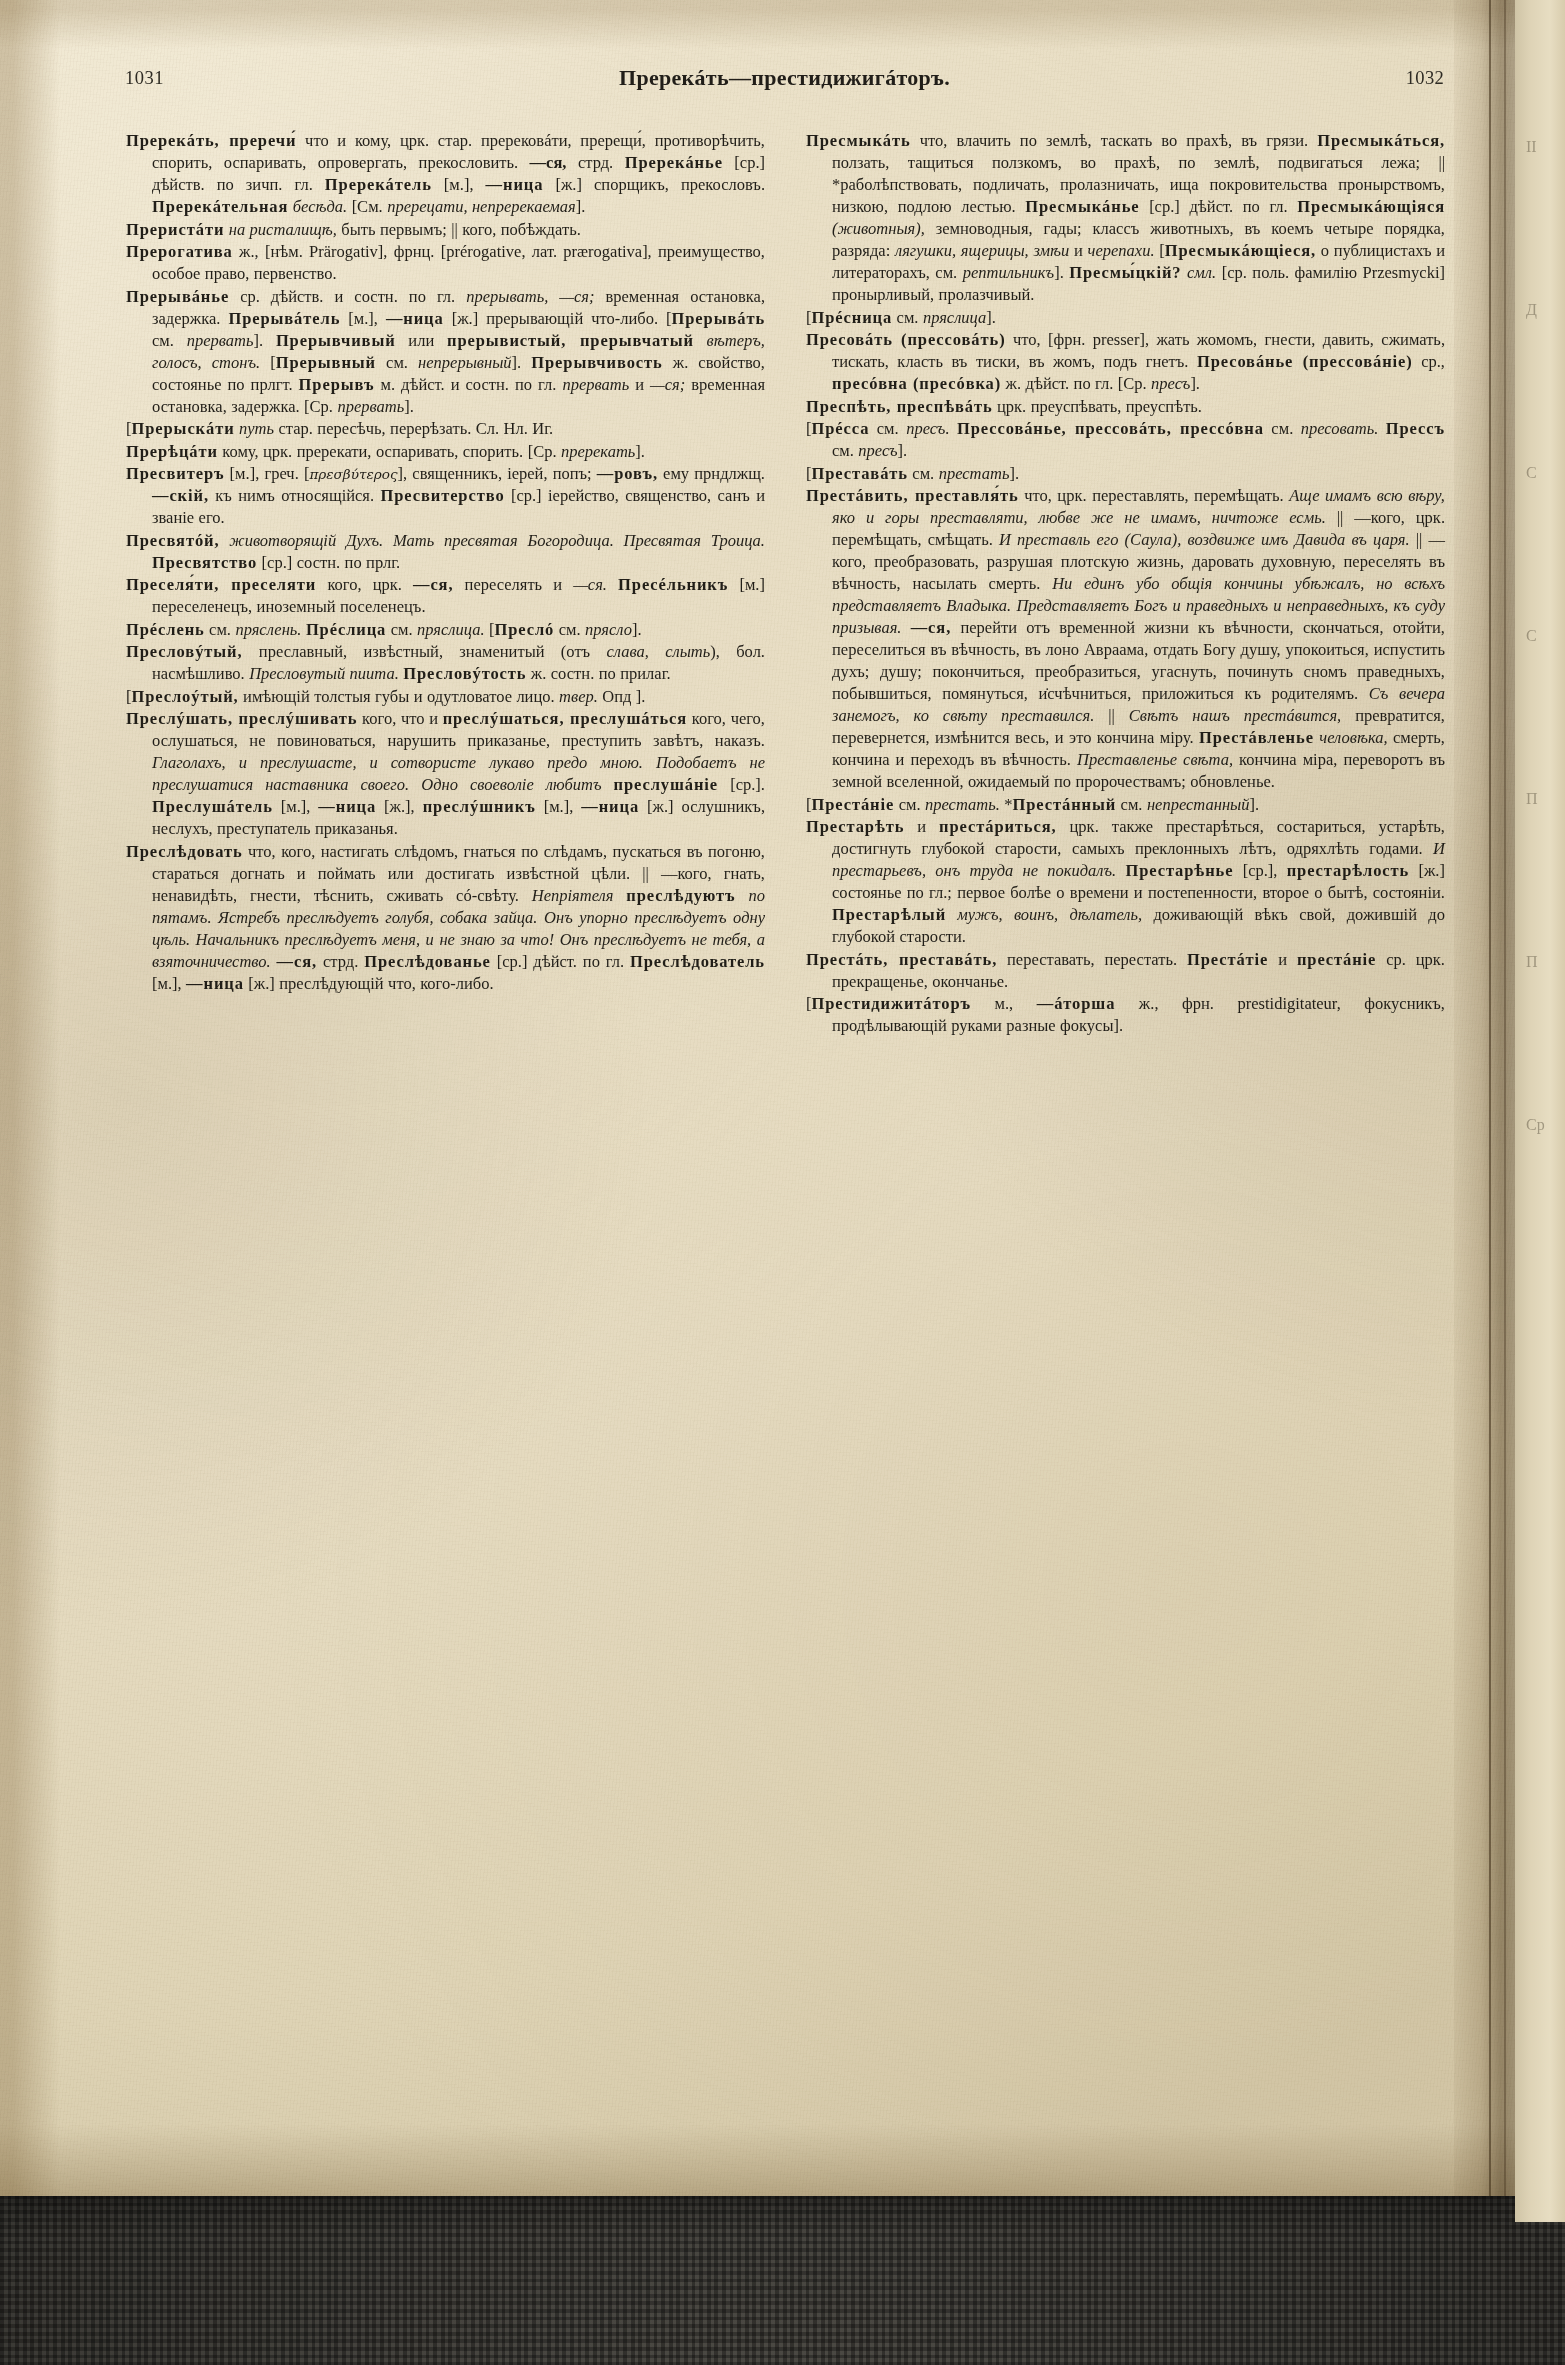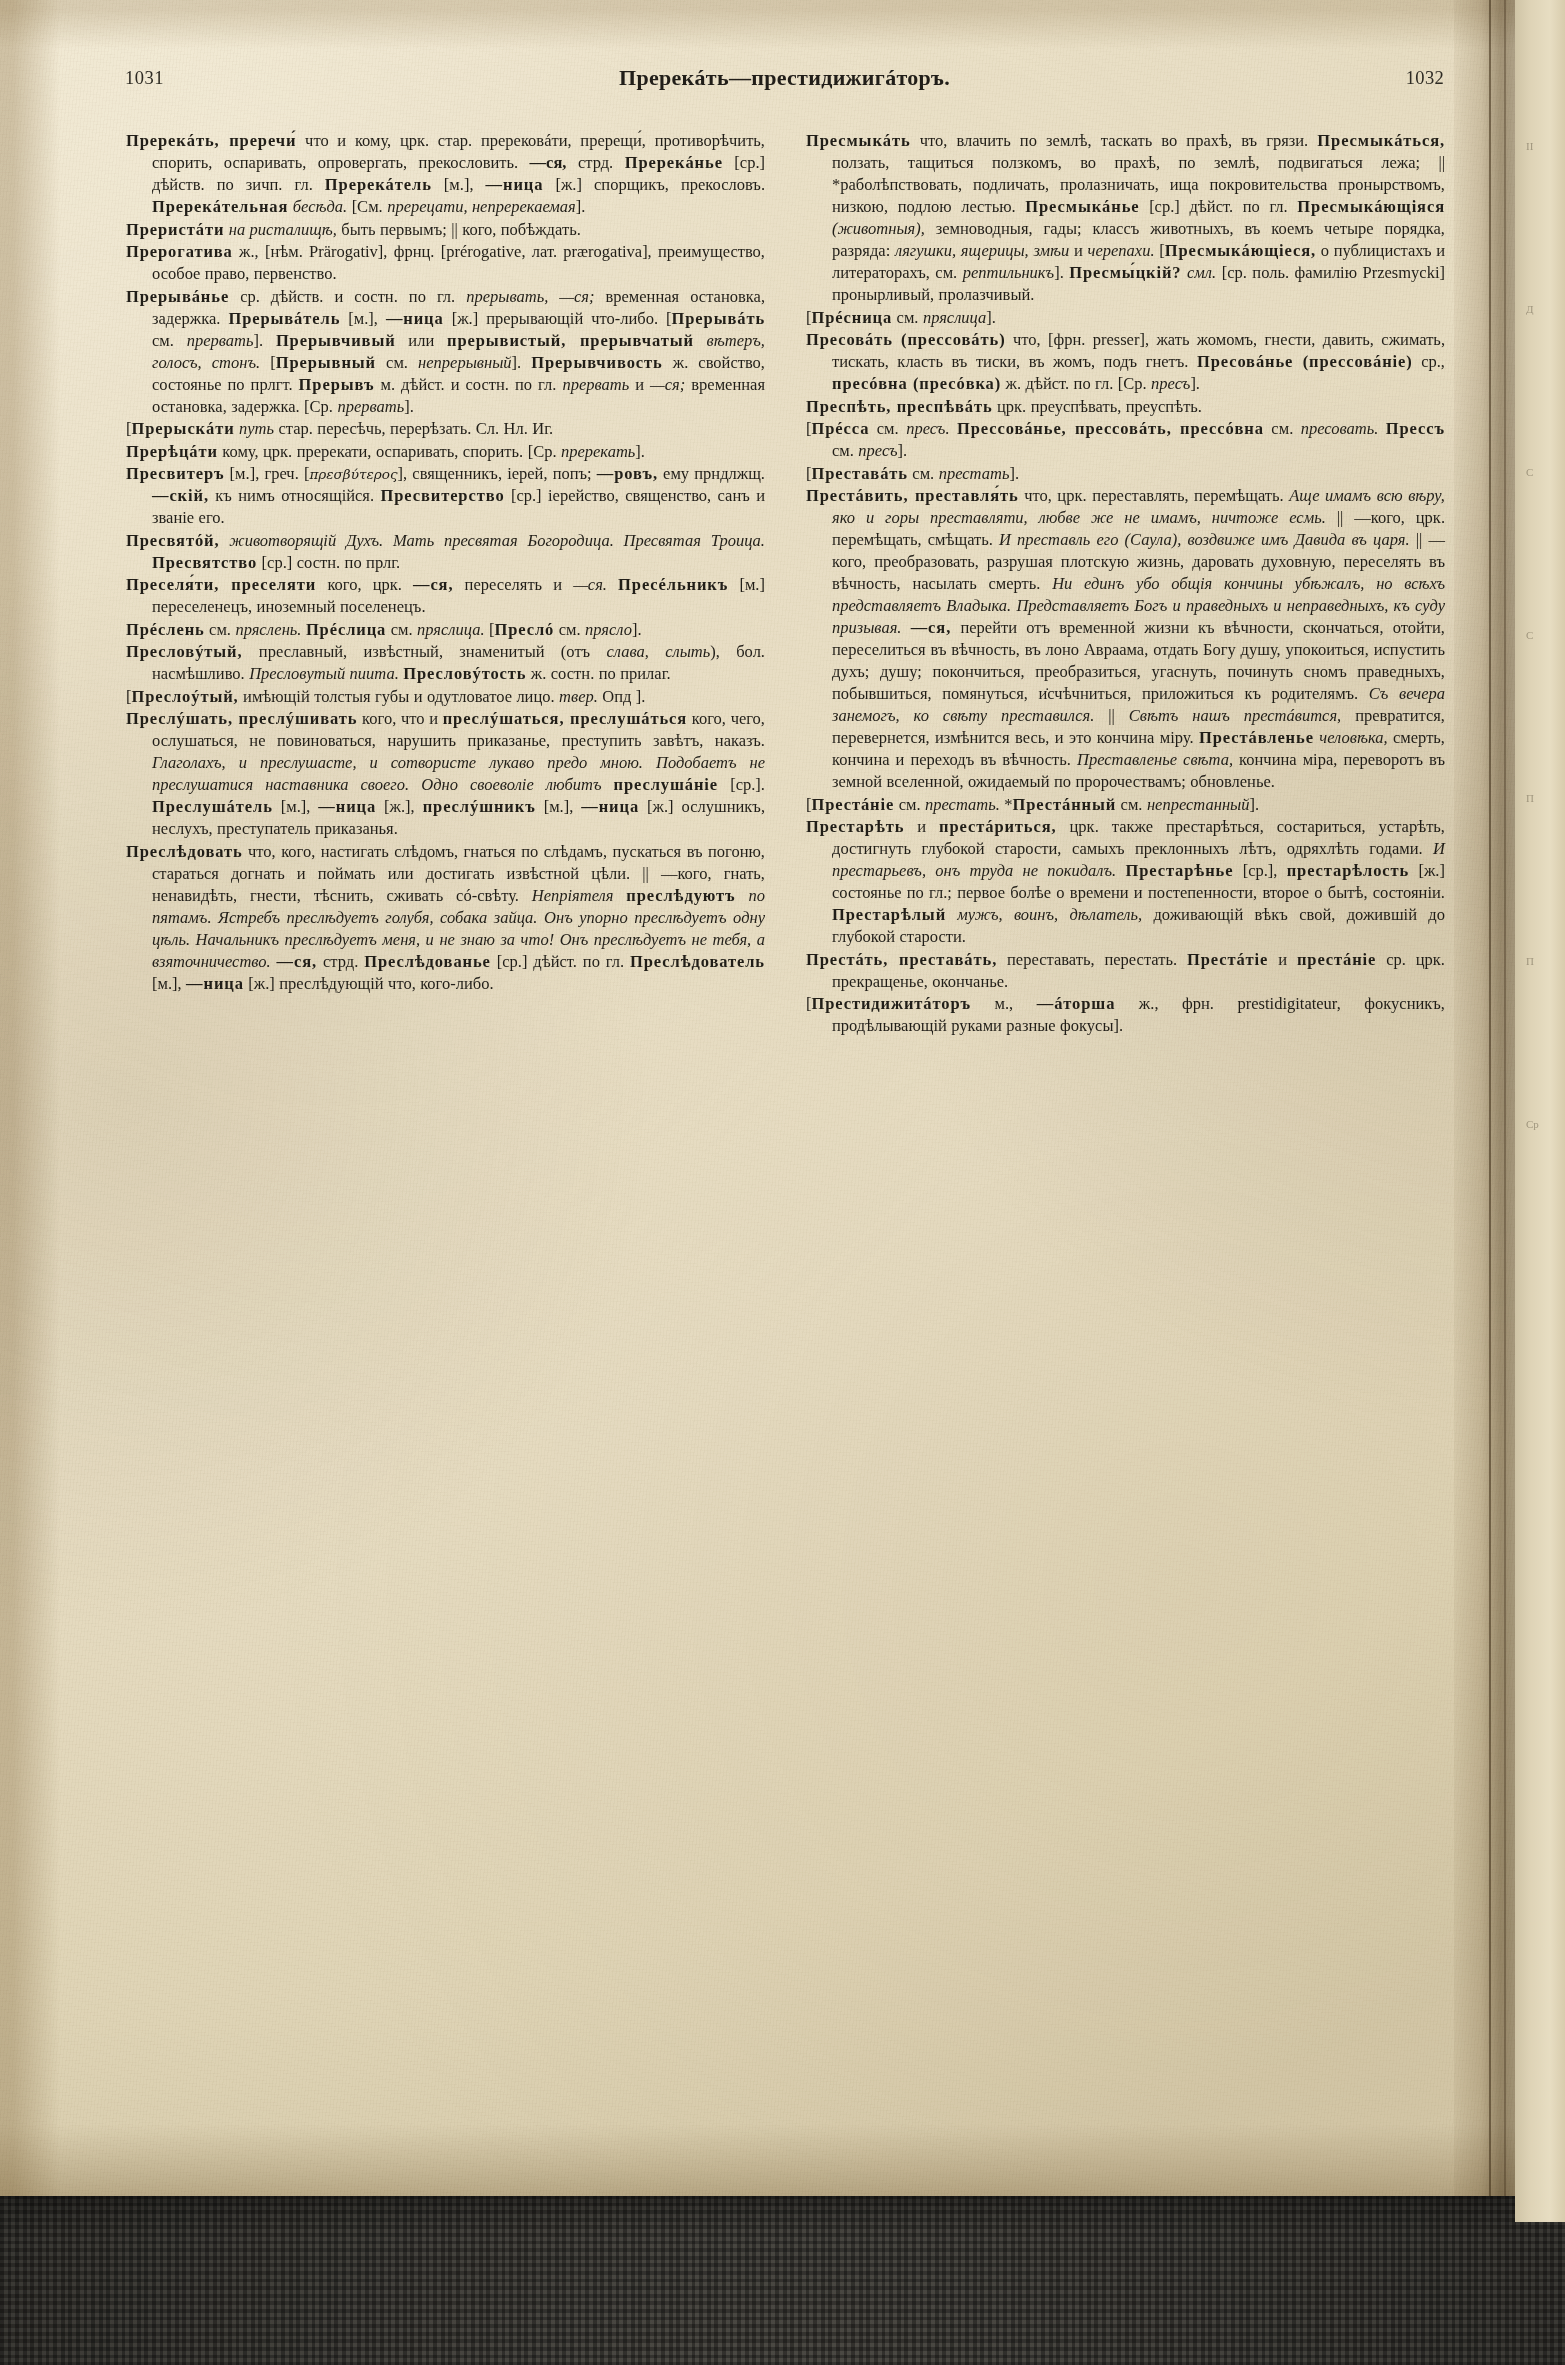--- a/index.html
+++ b/index.html
@@ -91,21 +91,21 @@
     position: absolute;
     left: 1515px; top: 0;
     width: 50px; height: 2222px;
     background: linear-gradient(to right, #cfc4a6 0%, #ded3b6 30%, #e7ddc2 70%, #d8ccad 100%);
   }
   #facing-marks {
     position: absolute;
     left: 1526px; top: 65px;
     width: 34px; height: 1994px;
     color: #6d6450;
-    font-size: 11px;
+    font-size: 16px;
     line-height: 163px;
     letter-spacing: 0;
     opacity: .55;
   }
 
   
   #running-head {
     position: absolute;
     left: 125px; top: 65px;
     width: 1319px; height: 35px;

